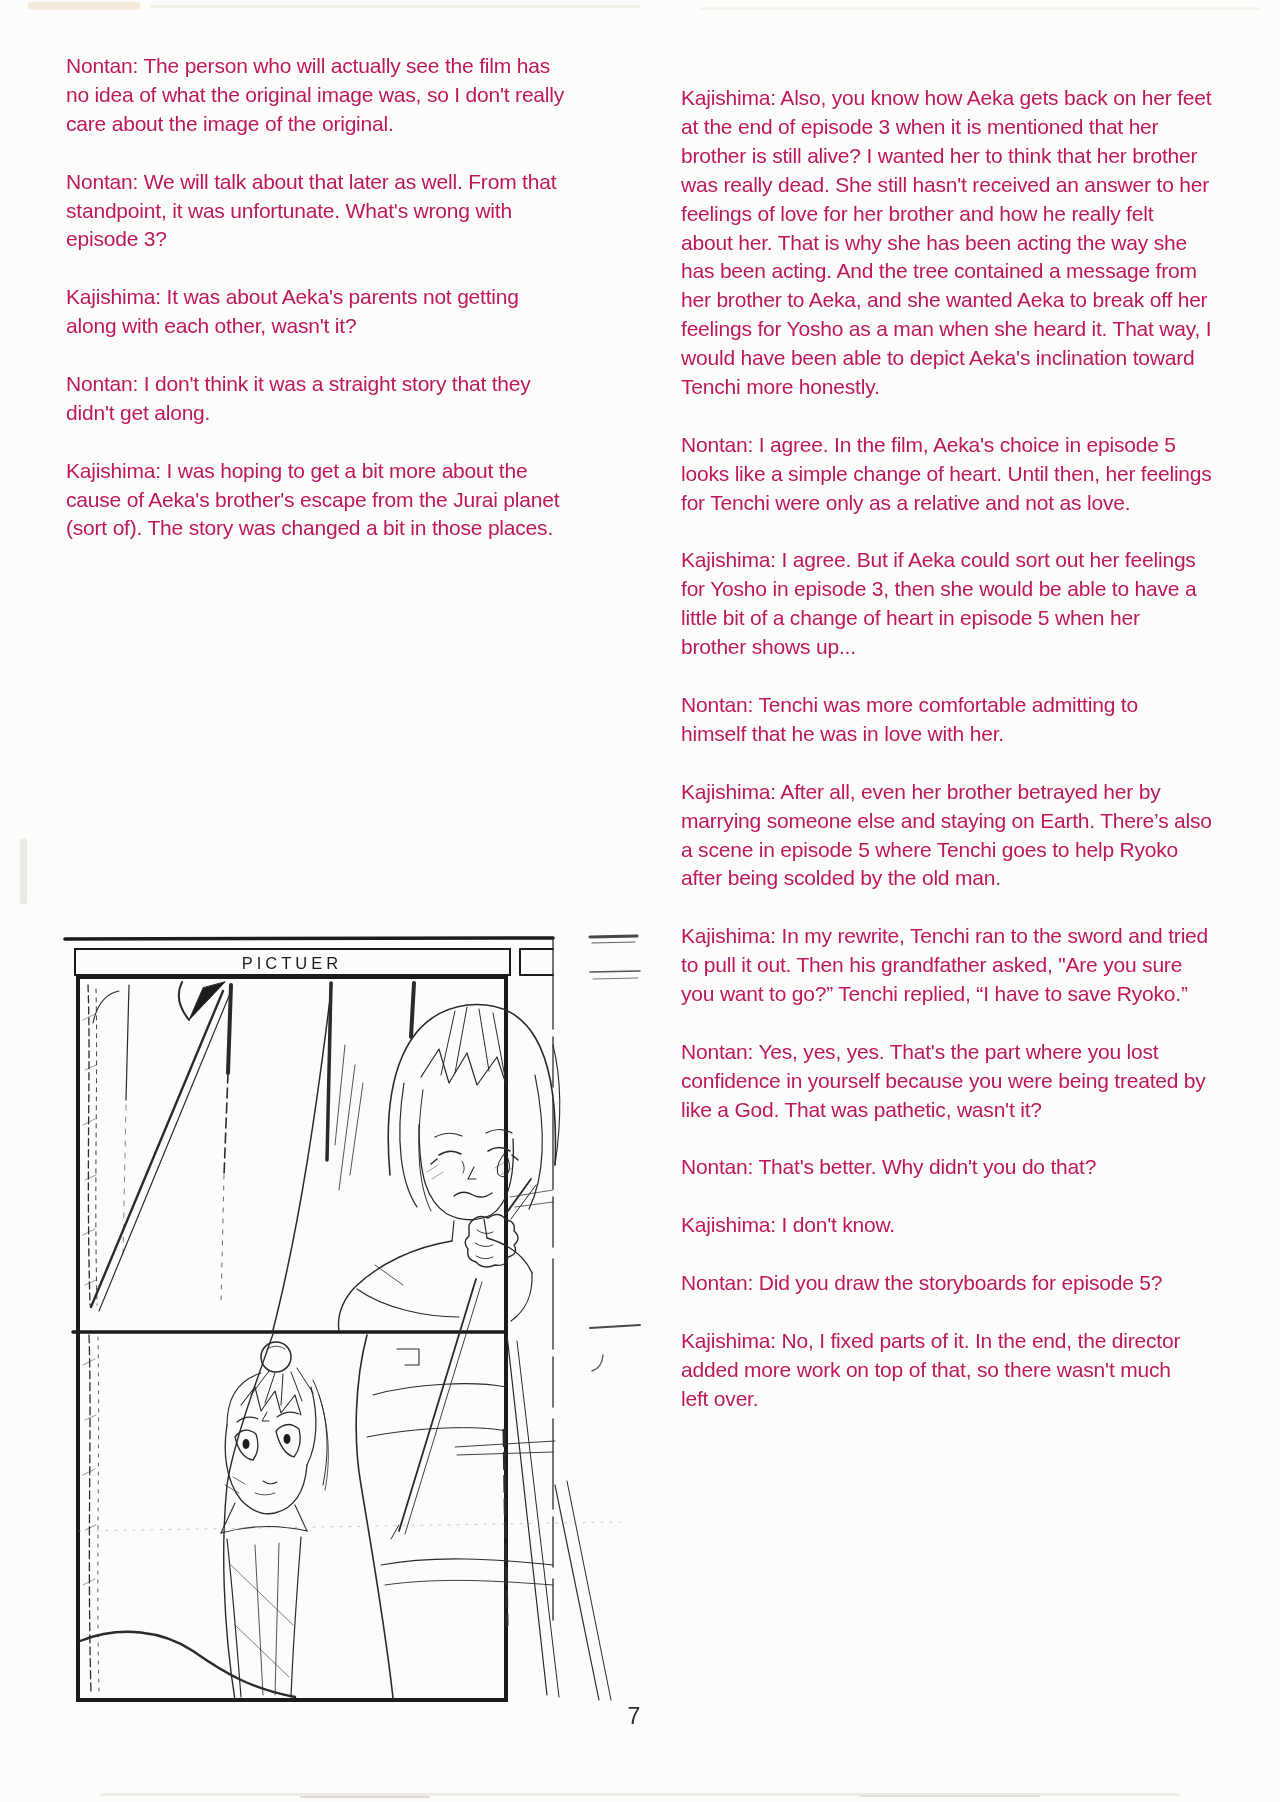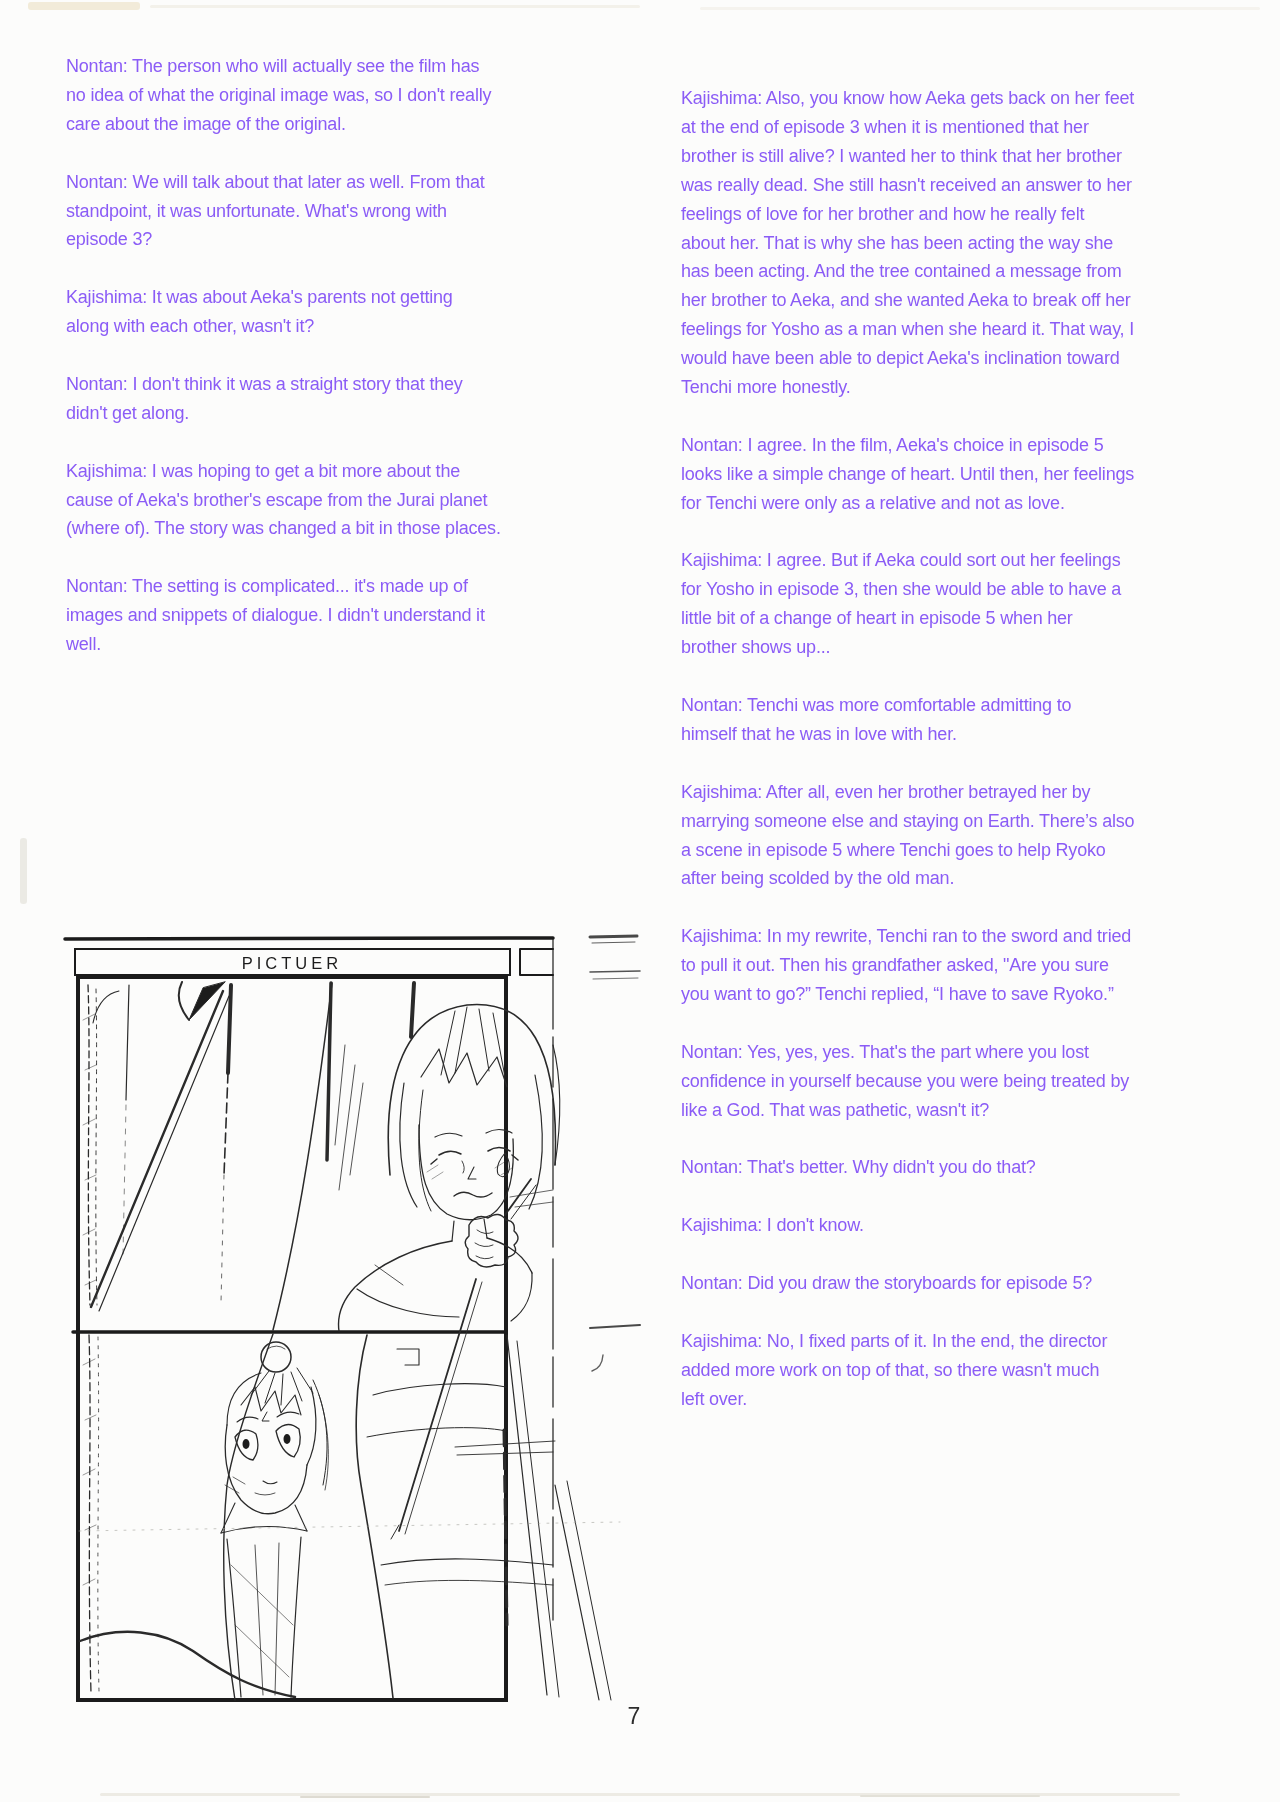--- a/index.html
+++ b/index.html
@@ -8,24 +8,24 @@
     width:1280px;height:1802px;
     background:#fcfcfb;
     overflow:hidden;
     font-family:"Liberation Sans",sans-serif;
   }
   .col{position:absolute;top:52px;}
   .col-left{left:66px;width:505px;}
   .col-right{left:681px;width:562px;margin-top:32px;}
   .col p{
     white-space:pre-line;
-    font-size:18px;
+    font-size:21px;
     line-height:28.9px;
     letter-spacing:-0.2px;
-    color:#8b5cf6;
+    color:#be185d;
     margin:0 0 28.9px 0;
   }
   .figure{position:absolute;left:55px;top:925px;width:600px;height:880px;}
   .page-number{
     position:absolute;left:614px;top:1703px;width:40px;
     text-align:center;font-size:23px;line-height:1.2;color:#2d2d2d;
   }
   .artifact{position:absolute;border-radius:3px;}
   .a-top1{left:28px;top:2px;width:112px;height:8px;background:#f0e7d2;opacity:.85;}
   .a-top2{left:150px;top:5px;width:490px;height:3px;background:#f3f1ea;}
@@ -55,24 +55,21 @@
 care about the image of the original.</p>
     <p>Nontan: We will talk about that later as well. From that
 standpoint, it was unfortunate. What's wrong with
 episode 3?</p>
     <p>Kajishima: It was about Aeka's parents not getting
 along with each other, wasn't it?</p>
     <p>Nontan: I don't think it was a straight story that they
 didn't get along.</p>
     <p>Kajishima: I was hoping to get a bit more about the
 cause of Aeka's brother's escape from the Jurai planet
-(where of). The story was changed a bit in those places.</p>
-    <p>Nontan: The setting is complicated... it's made up of
-images and snippets of dialogue. I didn't understand it
-well.</p>
+(sort of). The story was changed a bit in those places.</p>
   </div>
 
   <div class="col col-right">
     <p>Kajishima: Also, you know how Aeka gets back on her feet
 at the end of episode 3 when it is mentioned that her
 brother is still alive? I wanted her to think that her brother
 was really dead. She still hasn't received an answer to her
 feelings of love for her brother and how he really felt
 about her. That is why she has been acting the way she
 has been acting. And the tree contained a message from

